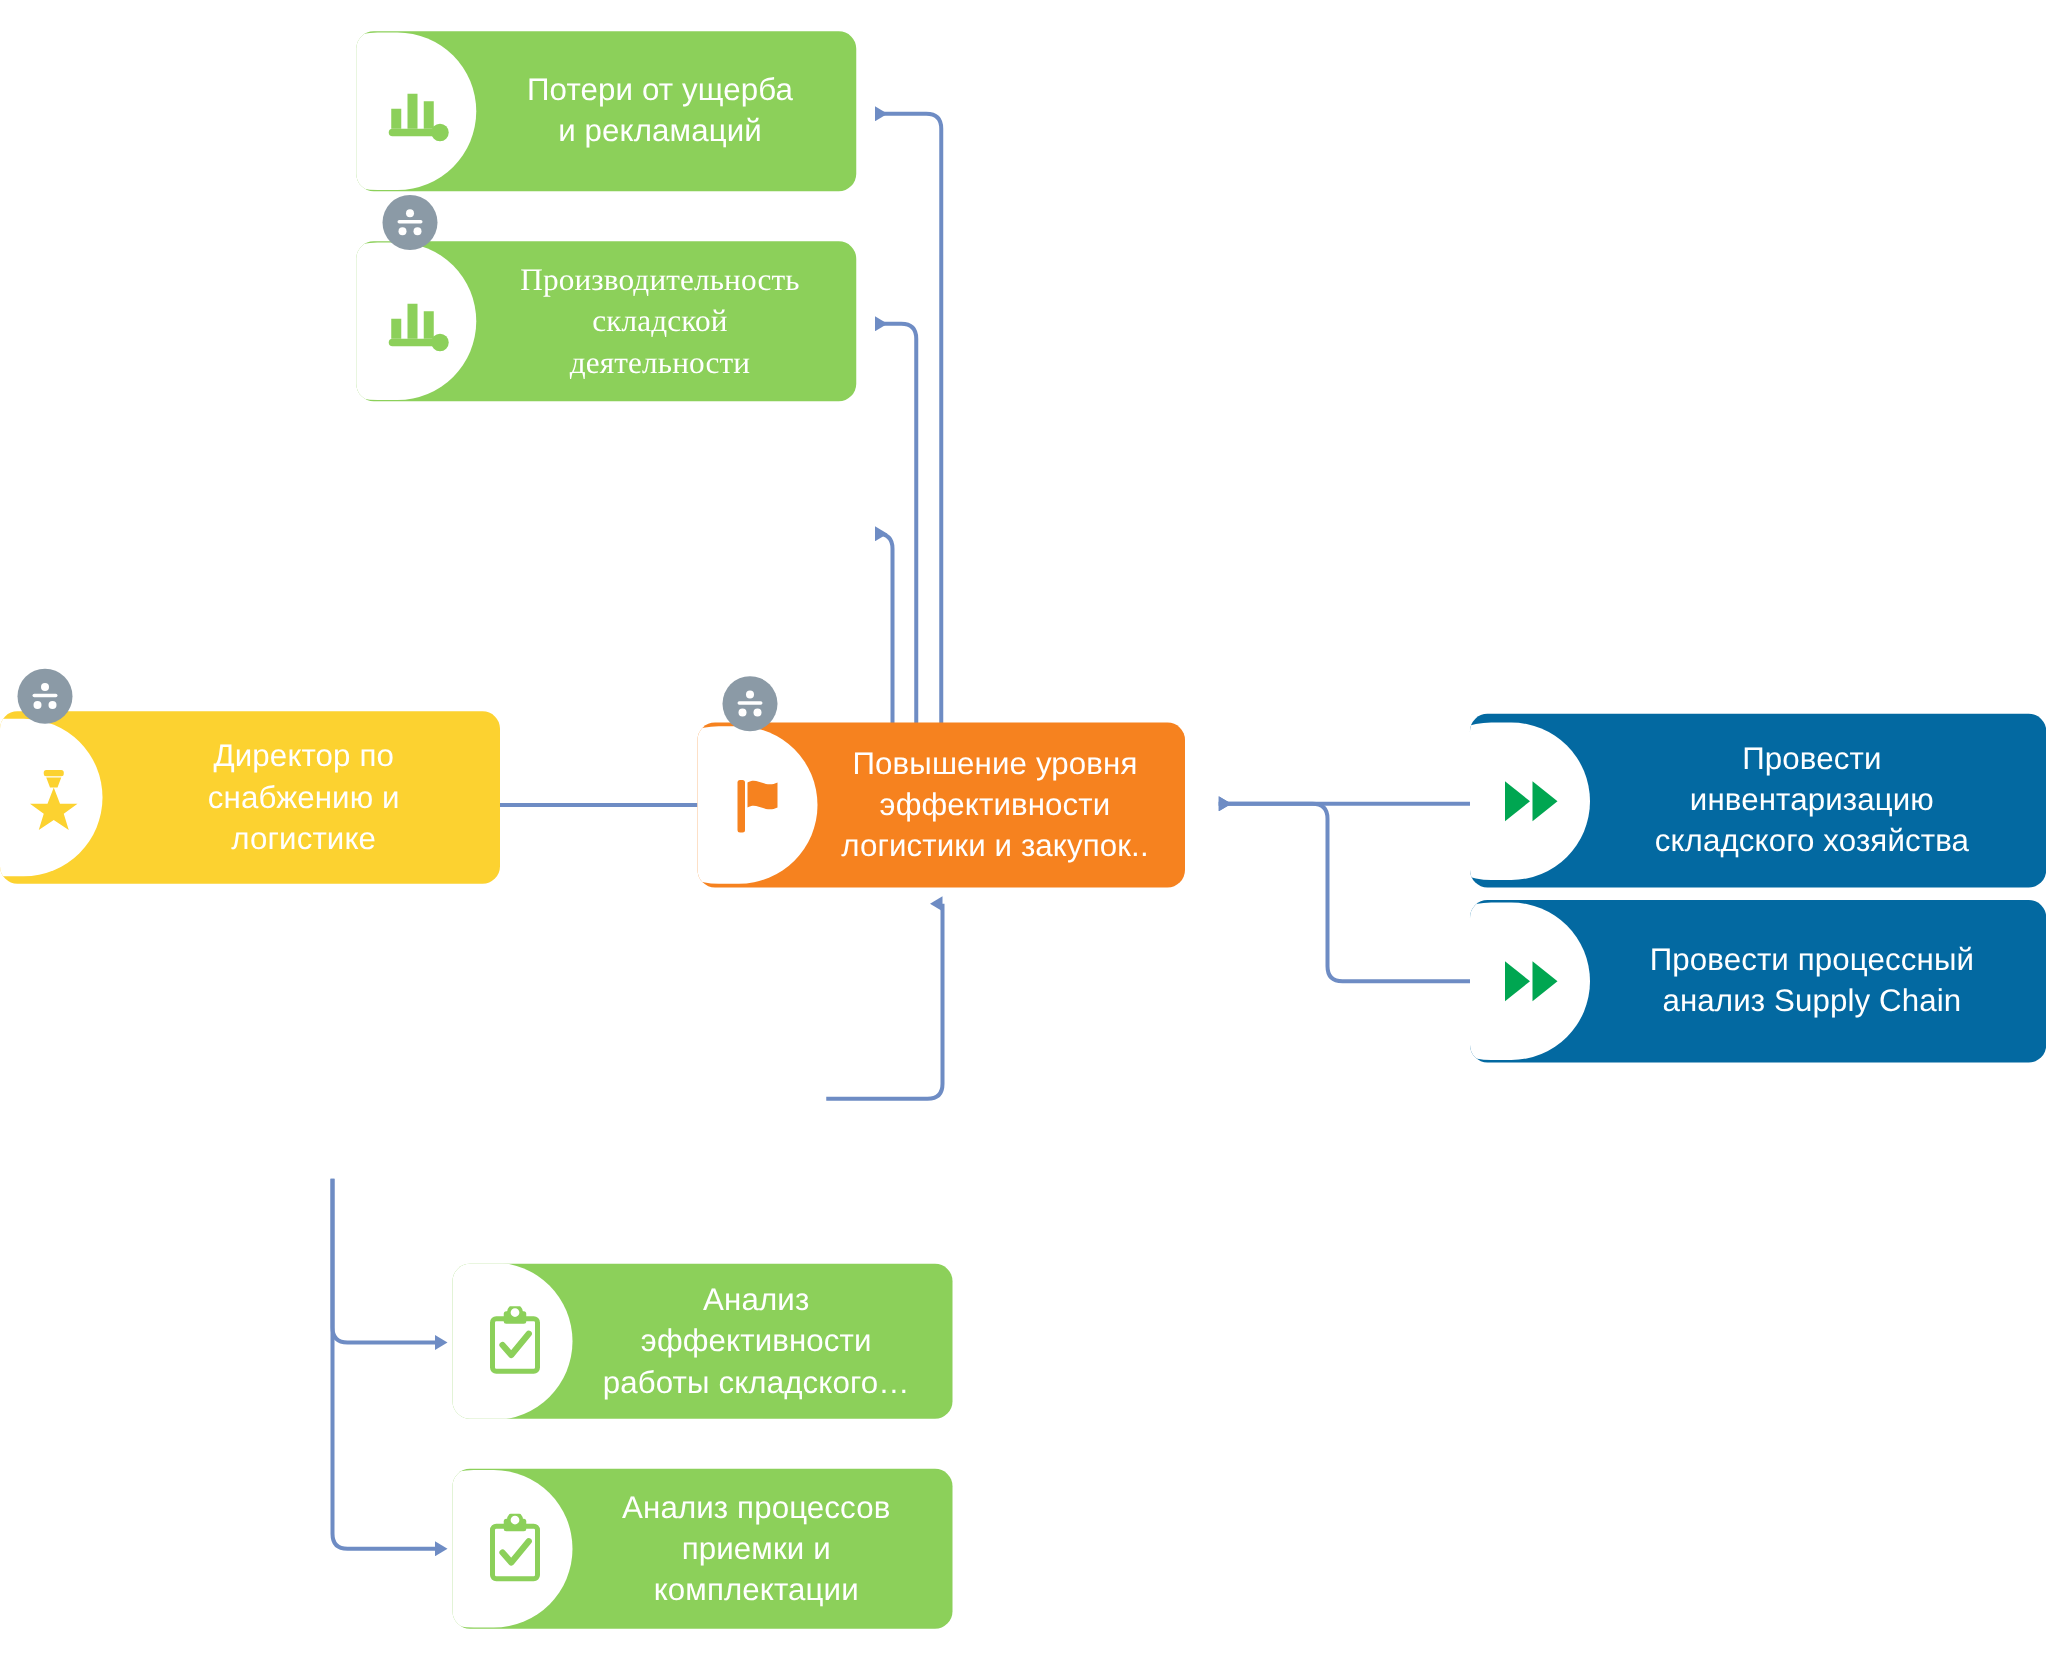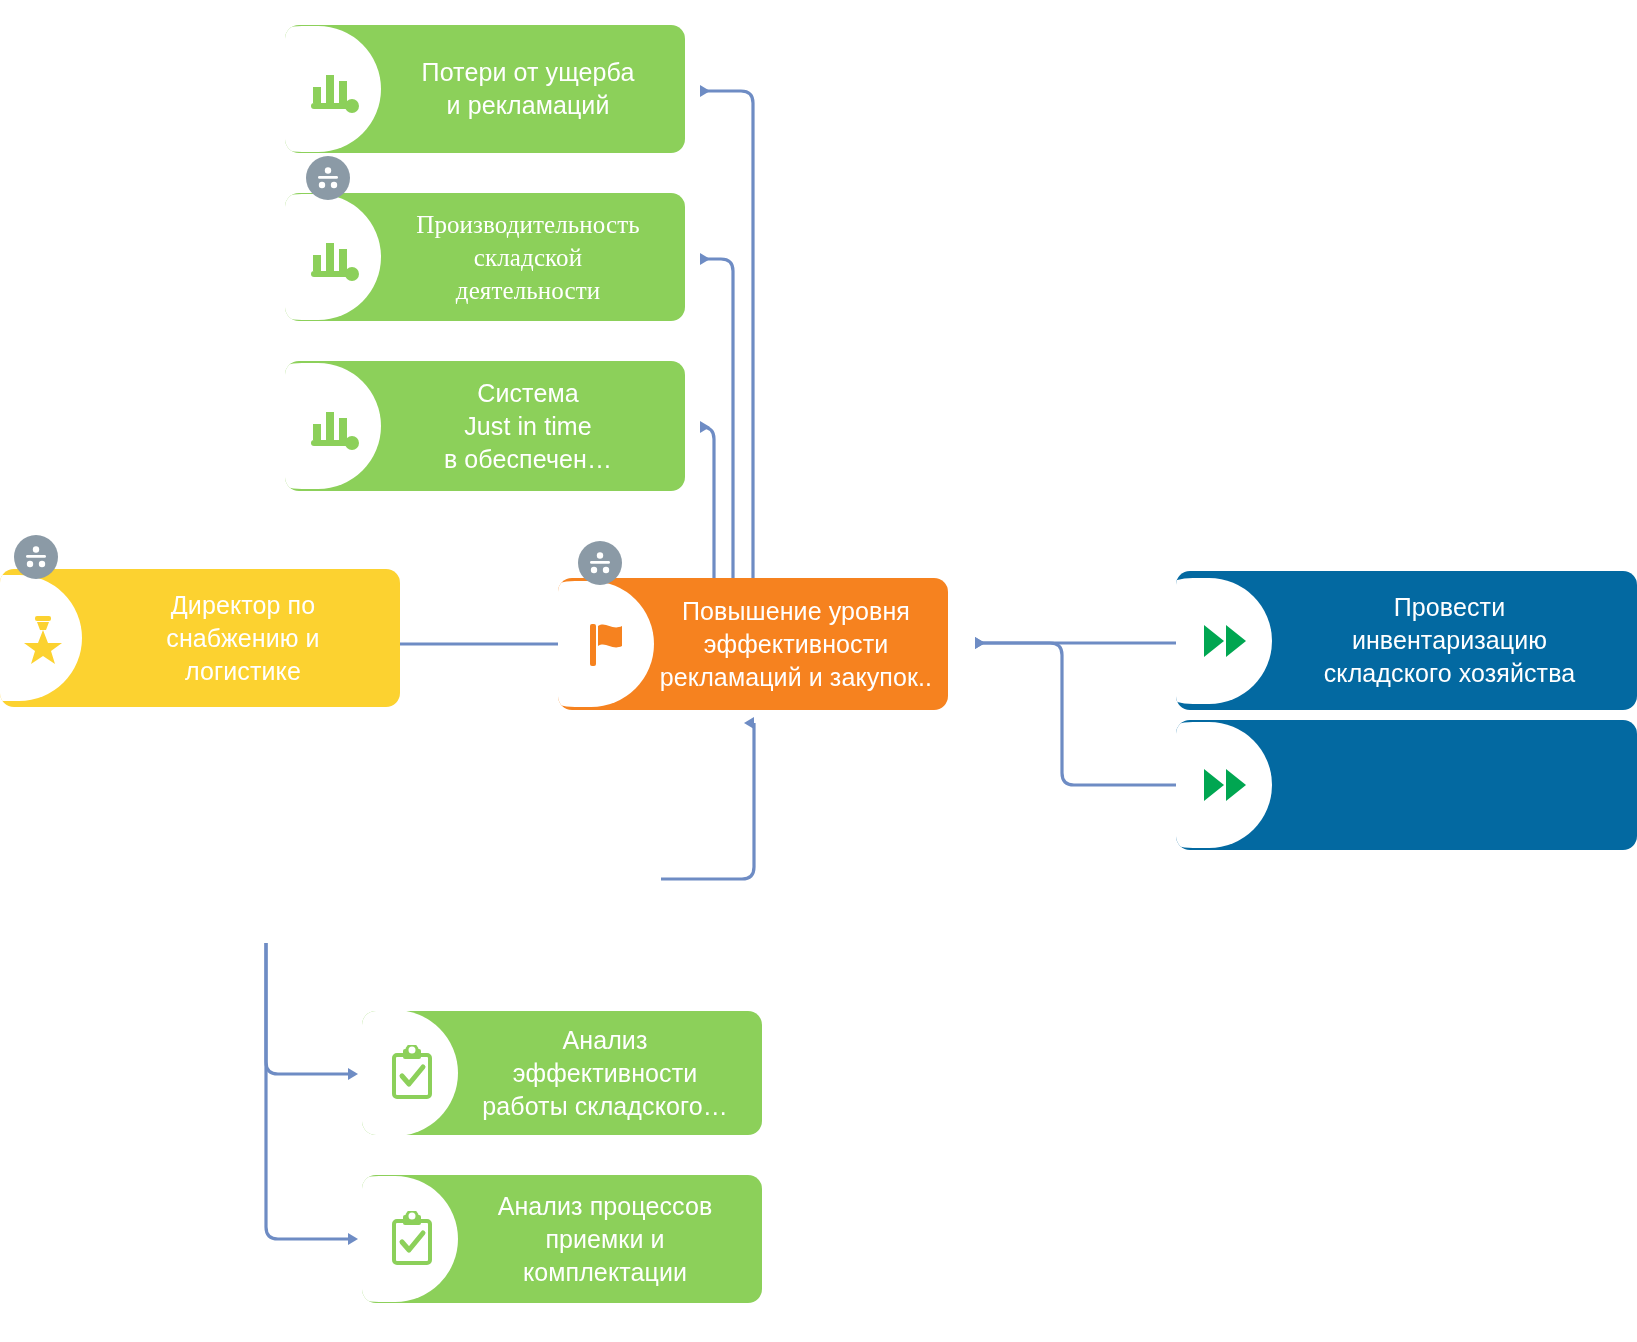--- a/index.html
+++ b/index.html
@@ -92,35 +92,20 @@
         <rect x="32" y="20" width="8" height="22" fill="#8cd05a"></rect>
         <rect x="4" y="42" width="40" height="6" rx="3" fill="#8cd05a"></rect>
         <circle cx="45" cy="45" r="7" fill="#8cd05a"></circle>
       </svg>
     </div>
     <div class="label">Производительность
 складской
 деятельности</div>
   </div>
 
-  <div class="node n-green" style="left:285px;top:338px;width:400px;height:130px;">
-    <div class="iconwrap">
-      <div class="iconplate"></div>
-      <svg class="glyph" viewBox="0 0 56 56">
-        <rect x="6" y="26" width="8" height="16" fill="#8cd05a"></rect>
-        <rect x="19" y="14" width="8" height="28" fill="#8cd05a"></rect>
-        <rect x="32" y="20" width="8" height="22" fill="#8cd05a"></rect>
-        <rect x="4" y="42" width="40" height="6" rx="3" fill="#8cd05a"></rect>
-        <circle cx="45" cy="45" r="7" fill="#8cd05a"></circle>
-      </svg>
-    </div>
-    <div class="label">Система
-Just in time
-в обеспечен…</div>
-  </div>
 
   <div class="node n-yellow" style="left:0px;top:546px;width:400px;height:138px;">
     <div class="iconwrap">
       <div class="iconplate" style="left:-60px;"></div>
       <svg class="glyph" viewBox="0 0 56 56" style="margin-left:-10px;">
         <rect x="20" y="6" width="16" height="5" rx="2" fill="#fcd230"></rect>
         <path d="M22,12 L34,12 L31,20 L25,20 Z" fill="#fcd230"></path>
         <path d="M28,20 L33,33 L47,33 L36,41 L40,54 L28,46 L16,54 L20,41 L9,33 L23,33 Z" fill="#fcd230"></path>
       </svg>
     </div>
@@ -132,21 +117,21 @@
   <div class="node n-orange" style="left:558px;top:555px;width:390px;height:132px;">
     <div class="iconwrap">
       <div class="iconplate"></div>
       <svg class="glyph" viewBox="0 0 56 56">
         <rect x="10" y="8" width="6" height="42" rx="2" fill="#f6821f"></rect>
         <path d="M18,10 C26,5 32,15 42,10 L42,30 C32,35 26,25 18,30 Z" fill="#f6821f"></path>
       </svg>
     </div>
     <div class="label">Повышение уровня
 эффективности
-рекламаций и закупок..</div>
+логистики и закупок..</div>
   </div>
 
   <div class="node n-darkgreen" style="left:1176px;top:548px;width:461px;height:139px;">
     <div class="iconwrap">
       <div class="iconplate"></div>
       <svg class="glyph" viewBox="0 0 56 56">
         <path d="M6,12 L26,28 L6,44 Z" fill="#00a651"></path>
         <path d="M28,12 L48,28 L28,44 Z" fill="#00a651"></path>
       </svg>
     </div>
@@ -156,20 +141,22 @@
   </div>
 
   <div class="node n-darkgreen" style="left:1176px;top:697px;width:461px;height:130px;">
     <div class="iconwrap">
       <div class="iconplate"></div>
       <svg class="glyph" viewBox="0 0 56 56">
         <path d="M6,12 L26,28 L6,44 Z" fill="#00a651"></path>
         <path d="M28,12 L48,28 L28,44 Z" fill="#00a651"></path>
       </svg>
     </div>
+    <div class="label">Провести процессный
+анализ Supply Chain</div>
   </div>
 
 
   <div class="node n-green" style="left:362px;top:988px;width:400px;height:124px;">
     <div class="iconwrap">
       <div class="iconplate"></div>
       <svg class="glyph" viewBox="0 0 56 56">
         <rect x="10" y="10" width="36" height="42" rx="3" fill="none" stroke="#8cd05a" stroke-width="4"></rect>
         <rect x="19" y="4" width="18" height="10" rx="2" fill="#8cd05a"></rect>
         <circle cx="28" cy="5" r="5" fill="#ffffff" stroke="#8cd05a" stroke-width="3"></circle>

